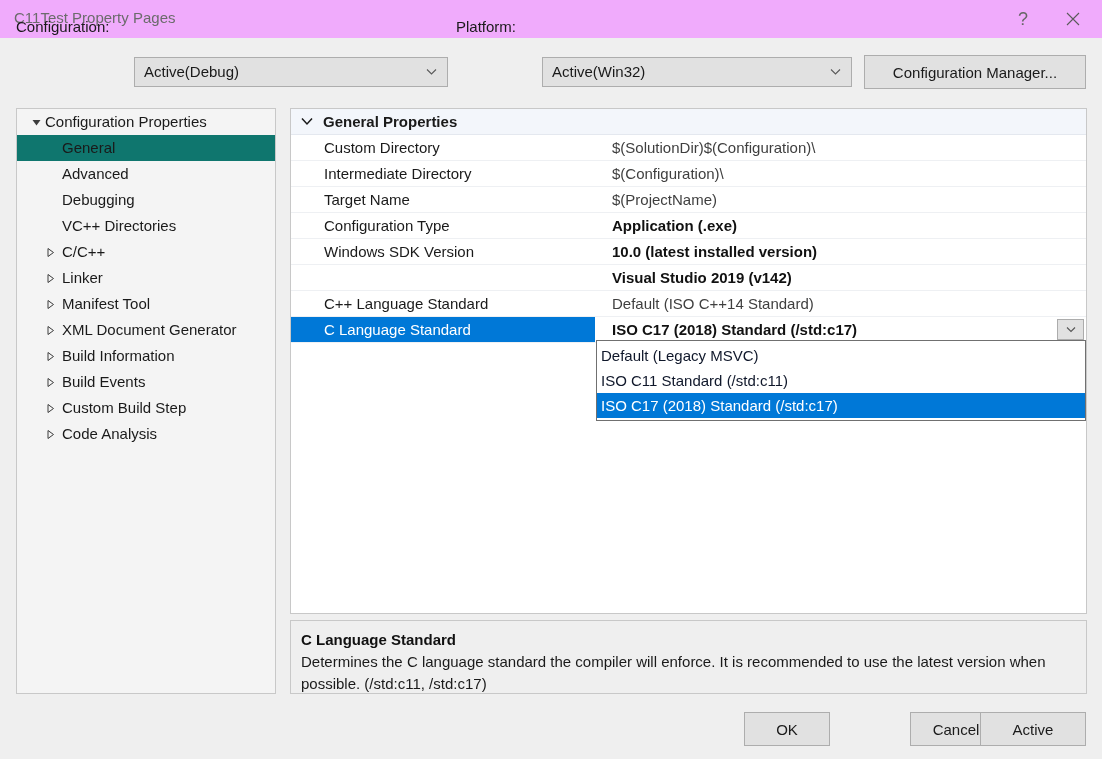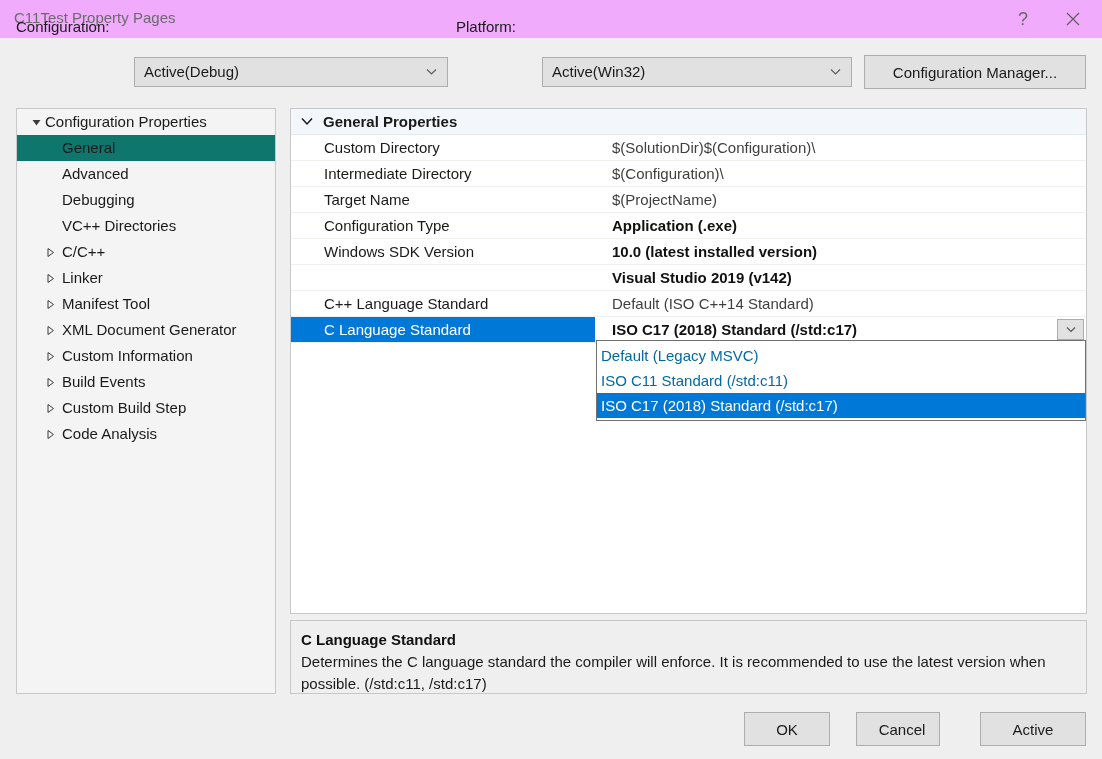--- a/index.html
+++ b/index.html
@@ -225,21 +225,21 @@
     border: 1px solid #707070;
     box-sizing: border-box;
     padding: 2px 0 2px 0;
     z-index: 50;
   }
   .dropitem {
     height: 25px;
     line-height: 25px;
     padding-left: 4px;
     font-size: 15px;
-    color: #0369a1;
+    color: #0f172a;
     white-space: nowrap;
   }
   .dropitem.sel {
     background: #0078d7;
     color: #ffffff;
   }
 
   
   .descbox {
     position: absolute;
@@ -258,21 +258,21 @@
     white-space: nowrap;
   }
   .desc-body {
     font-size: 15px;
     color: #1a1a1a;
     line-height: 22px;
   }
 
   
   .btn-ok     { left: 744px; top: 712px; width: 86px; height: 34px; }
-  .btn-cancel { left: 856px; top: 712px; width: 84px; height: 34px; padding-left: 8px; }
+  .btn-cancel { left: 910px; top: 712px; width: 84px; height: 34px; padding-left: 8px; }
   .btn-apply  { left: 980px; top: 712px; width: 106px; height: 34px; }
 </style>
 </head>
 <body>
 
 <div class="titlebar">
   <div class="titlebar-text">C11Test Property Pages</div>
   <div class="tb-btn tb-help">?</div>
   <div class="tb-btn tb-close">
     <span>
@@ -336,21 +336,21 @@
       </span><span>Manifest Tool</span></div>
     <div class="tnode expandable"><span class="tw">
         <svg width="11" height="11" viewBox="0 0 11 11">
           <path d="M3 1.5 L8.5 5.5 L3 9.5 Z" fill="none" stroke="#3c3c3c" stroke-width="1"></path>
         </svg>
       </span><span>XML Document Generator</span></div>
     <div class="tnode expandable"><span class="tw">
         <svg width="11" height="11" viewBox="0 0 11 11">
           <path d="M3 1.5 L8.5 5.5 L3 9.5 Z" fill="none" stroke="#3c3c3c" stroke-width="1"></path>
         </svg>
-      </span><span>Custom Information</span></div>
+      </span><span>Build Information</span></div>
     <div class="tnode expandable"><span class="tw">
         <svg width="11" height="11" viewBox="0 0 11 11">
           <path d="M3 1.5 L8.5 5.5 L3 9.5 Z" fill="none" stroke="#3c3c3c" stroke-width="1"></path>
         </svg>
       </span><span>Build Events</span></div>
     <div class="tnode expandable"><span class="tw">
         <svg width="11" height="11" viewBox="0 0 11 11">
           <path d="M3 1.5 L8.5 5.5 L3 9.5 Z" fill="none" stroke="#3c3c3c" stroke-width="1"></path>
         </svg>
       </span><span>Custom Build Step</span></div>

